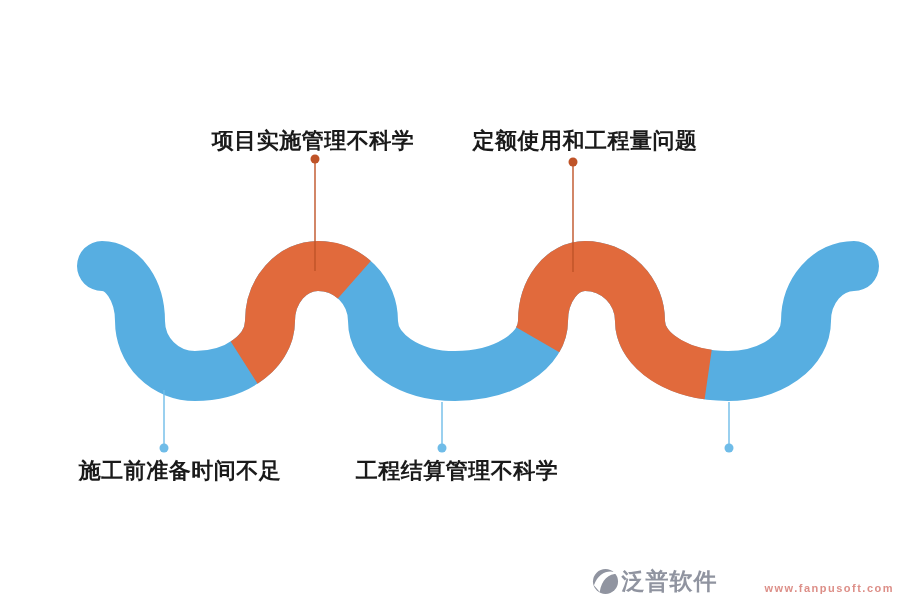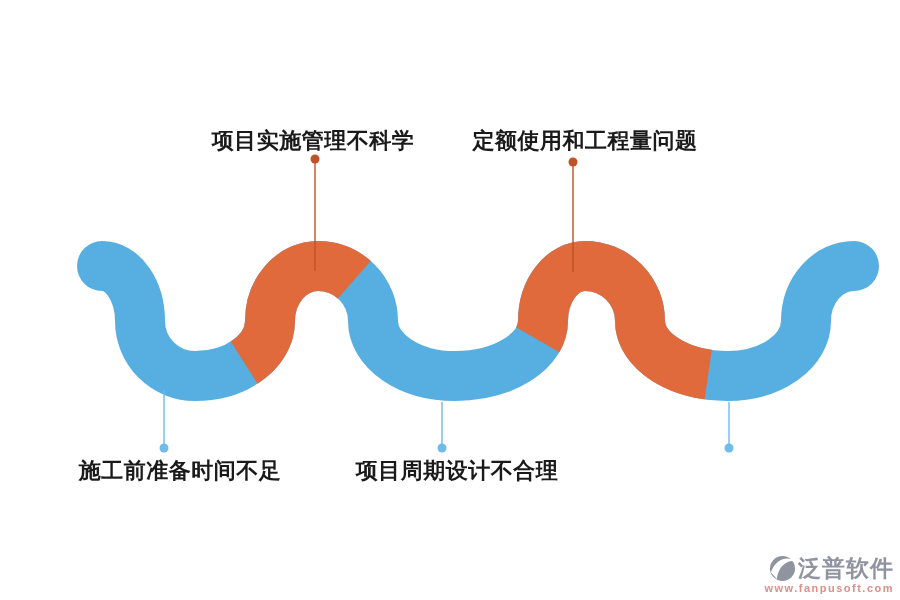--- a/index.html
+++ b/index.html
@@ -53,21 +53,21 @@
     stroke-width: 1.4;
   }
   .leader-bottom-dot {
     fill: var(--leader-bottom, #6FBCE8);
   }
   .watermark {
     position: absolute;
     right: 6px;
     bottom: 5px;
     display: flex;
-    flex-direction: column;
+    flex-direction: row;
     align-items: flex-end;
   }
   .watermark-row {
     display: flex;
     align-items: center;
     gap: 2px;
   }
   .watermark-name {
     font-size: 23px;
     font-weight: 700;
@@ -143,21 +143,21 @@
     <g>
       <line class="leader-bottom-line" x1="729" y1="402" x2="729" y2="444"></line>
       <circle class="leader-bottom-dot" cx="729" cy="448" r="4.5"></circle>
     </g>
   </svg>
 
   <div class="cause-label" style="left:313px; top:126px;">项目实施管理不科学</div>
   <div class="cause-label" style="left:585px; top:126px;">定额使用和工程量问题</div>
 
   <div class="cause-label" style="left:180px; top:456px;">施工前准备时间不足</div>
-  <div class="cause-label" style="left:457px; top:456px;">项目周期设计不合理</div>
+  <div class="cause-label" style="left:457px; top:456px;">工程结算管理不科学</div>
 
   <div class="watermark">
     <div class="watermark-row">
       <svg width="27" height="27" viewBox="0 0 28 28">
         <circle cx="14" cy="14" r="13" fill="#9094A0"></circle>
         <path d="M 2 18 C 7 4 19 1 27 6 C 17 6 10 12 8 25 Z" fill="#ffffff"></path>
       </svg>
       <span class="watermark-name">泛普软件</span>
     </div>
     <div class="watermark-url">www.fanpusoft.com</div>

